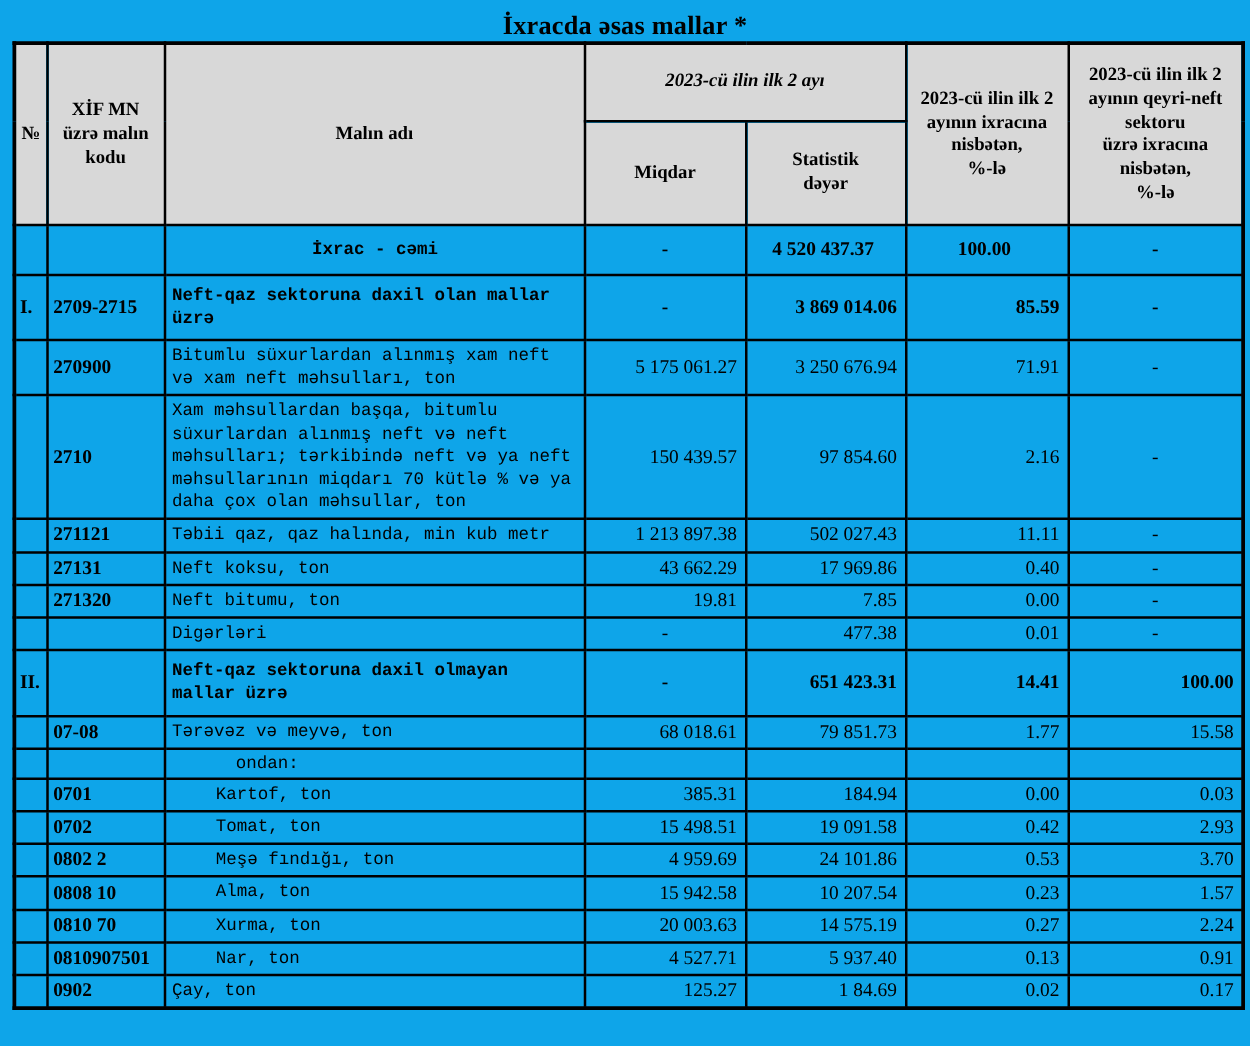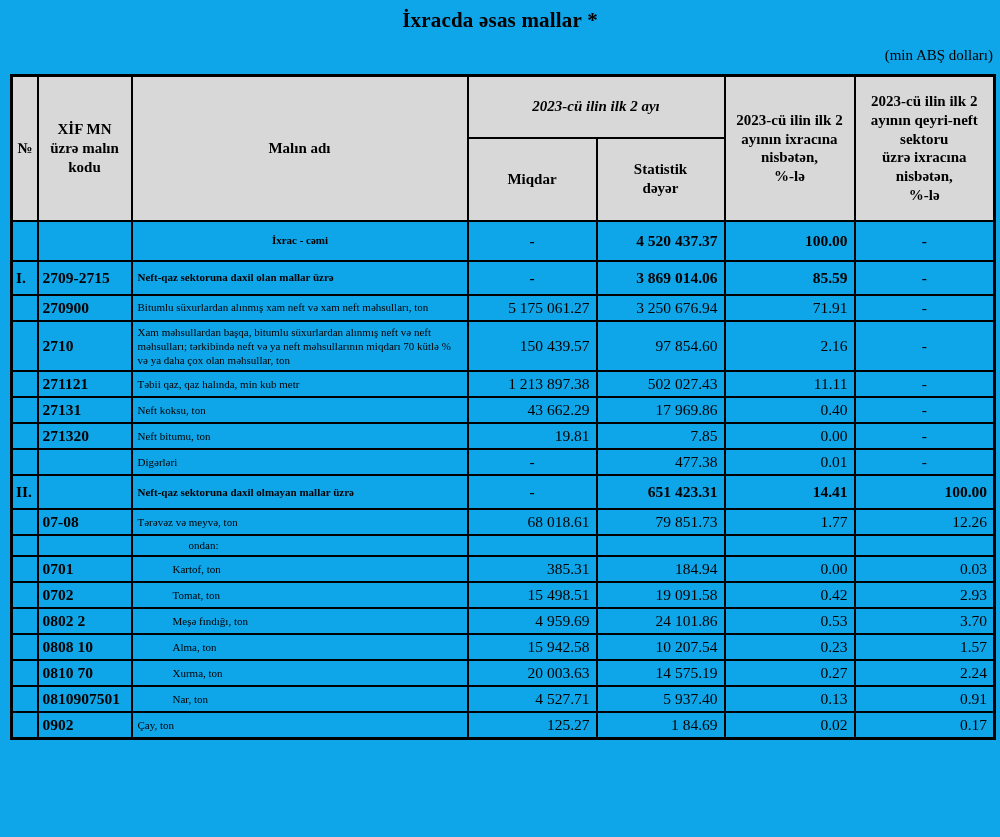--- a/index.html
+++ b/index.html
@@ -50,42 +50,41 @@
     font-size: 15px;
     line-height: 1.25;
     padding: 2px 2px;
   }
   th.th-share { font-size: 14.5px; padding: 2px 1px; }
   th.th-period { height: 62px; font-style: italic; }
   tr.header-sub th { height: 83px; }
 
   td.cell-num  { text-align: left; padding: 2px 2px 2px 3px; font-size: 15.5px; }
   td.cell-code { text-align: left; padding: 2px 2px 2px 4px; font-size: 15.5px; font-weight: bold; }
-  td.cell-name { text-align: left; padding: 2px 4px 2px 5px; font-size: 11px; line-height: 1.3; }
+  td.cell-name { text-align: left; padding: 2px 4px 2px 5px; font-size: 14px; line-height: 1.3; font-family: Liberation Mono, monospace; }
   td.cell-value { text-align: right; padding: 2px 6px 2px 2px; font-size: 15.5px; }
   td.cell-value.dash { text-align: center; padding: 2px 2px; }
 
   tr.row-total td, tr.row-section td { font-weight: bold; }
-  tr.row-total td { padding-top: 10px; padding-bottom: 10px; }
+  tr.row-total td { padding-top: 10px; padding-bottom: 10px; text-align: center; }
   tr.row-total .cell-name { text-align: center; }
   tr.row-section td { padding-top: 7px; padding-bottom: 7px; }
   tr.row-item td { padding-top: 3px; padding-bottom: 3px; }
   tr.row-subitem td { padding-top: 3px; padding-bottom: 3px; }
   tr.row-subitem .cell-name { padding-left: 40px; }
   tr.row-label td { padding-top: 2px; padding-bottom: 2px; }
   tr.row-label .cell-name { padding-left: 56px; }
 </style>
 </head>
 <body>
 
 <div class="page">
 
   <h1 class="page-title">İxracda əsas mallar *</h1>
 
-  <div class="unit-note">(min ABŞ dolları)</div>
 
   <table class="exports">
     <colgroup>
       <col style="width:26px">
       <col style="width:94px">
       <col style="width:336px">
       <col style="width:129px">
       <col style="width:128px">
       <col style="width:130px">
       <col style="width:140px">
@@ -197,21 +196,21 @@
           <td class="cell-value">14.41</td>
           <td class="cell-value">100.00</td>
         </tr>
         <tr class="row-item">
           <td class="cell-num"></td>
           <td class="cell-code">07-08</td>
           <td class="cell-name">Tərəvəz və meyvə, ton</td>
           <td class="cell-value">68 018.61</td>
           <td class="cell-value">79 851.73</td>
           <td class="cell-value">1.77</td>
-          <td class="cell-value">12.26</td>
+          <td class="cell-value">15.58</td>
         </tr>
         <tr class="row-label">
           <td class="cell-num"></td>
           <td class="cell-code"></td>
           <td class="cell-name">ondan:</td>
           <td class="cell-value"></td>
           <td class="cell-value"></td>
           <td class="cell-value"></td>
           <td class="cell-value"></td>
         </tr>

